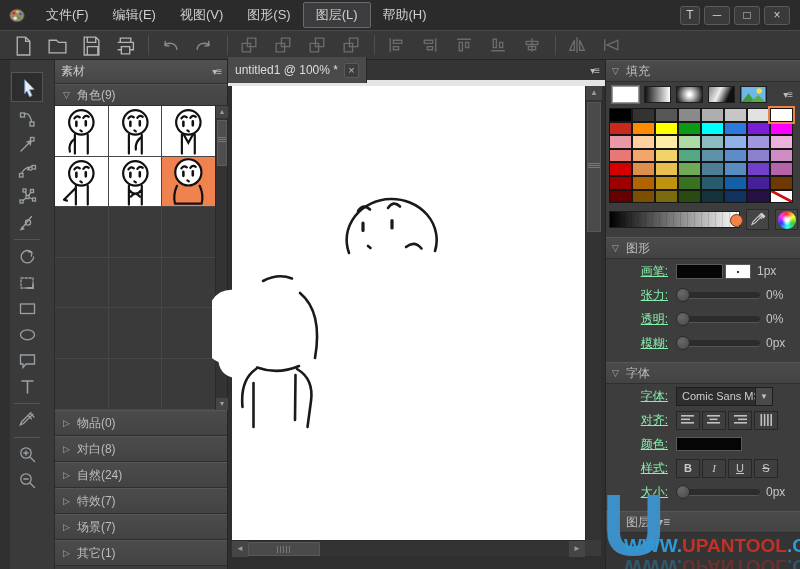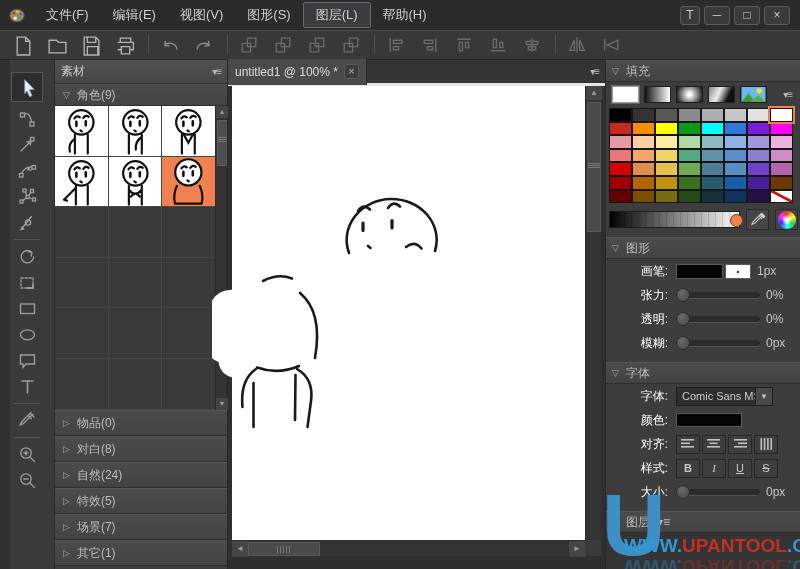--- a/index.html
+++ b/index.html
@@ -53,21 +53,21 @@
   #grid-scroll { position:absolute; right:0; top:46px; width:12px; height:304px; background:#333333; border-left:1px solid #2a2a2a; }
   .sc-btn { height:12px; width:12px; background:#454545; color:#9a9a9a; font-size:7px; text-align:center; line-height:12px; }
   .sc-thumb { position:absolute; left:1px; top:14px; width:10px; height:46px; background:#4e4e4e; border:1px solid #5c5c5c; }
   .sc-grip { margin-top:16px; border-top:1px solid #777; border-bottom:1px solid #777; height:5px;
     background:repeating-linear-gradient(#4e4e4e 0 1px,#777 1px 2px); }
   #grid-scroll .down { position:absolute; bottom:0; }
   #mat-sections .sec-head { height:26px; }
 
   
   #canvas-area { position:absolute; left:228px; top:60px; width:377px; height:509px; background:#2f2f2f; z-index:2; }
-  #tabbar { height:26px; background:#343434; border-bottom:3px solid #e5e5e5; display:flex; align-items:center; }
+  #tabbar { height:26px; background:#343434; border-bottom:6px solid #e5e5e5; display:flex; align-items:center; }
   #doc-tab { height:26px; background:#4a4a4a; border-right:1px solid #262626; display:flex; align-items:center; gap:6px;
     padding:0 7px; color:#dddddd; font-size:12px; }
   #tab-close { width:15px; height:15px; background:#3c3c3c; border:1px solid #5a5a5a; border-radius:2px;
     color:#bbbbbb; font-size:11px; line-height:13px; text-align:center; }
   #tabbar .pm { margin-left:auto; padding-right:6px; font-size:10px; color:#bbbbbb; letter-spacing:-1px; }
   #canvas-white { position:absolute; left:4px; top:26px; width:353px; height:454px; background:#ffffff; }
   #drawing { position:absolute; left:-16px; top:0; width:420px; height:509px; pointer-events:none; z-index:3; }
   #vscroll { position:absolute; left:357px; top:26px; width:16px; height:454px; background:#333333; border-left:1px solid #2a2a2a; }
   #vscroll .sc-btn { width:16px; height:14px; line-height:14px; font-size:8px; }
   #vthumb { position:absolute; left:1px; top:16px; width:14px; height:130px; background:#4a4a4a; border:1px solid #585858; }
@@ -94,21 +94,21 @@
   #grad-bar { position:relative; width:131px; height:17px; border:1px solid #1d1d1d;
     background:repeating-linear-gradient(90deg,rgba(0,0,0,.12) 0 1px,transparent 1px 7px),linear-gradient(90deg,#000,#fff); }
   #grad-handle { position:absolute; right:-4px; top:2px; width:13px; height:13px; border-radius:50%;
     background:#f08448; border:1px solid #713818; }
   .small-btn { width:23px; height:21px; background:#454545; border:1px solid #2a2a2a; display:flex; align-items:center; justify-content:center; }
   .small-btn svg { stroke:#cfcfcf; fill:none; stroke-width:1.2; }
   #wheel { width:18px; height:18px; border-radius:50%;
     background:radial-gradient(circle,#ffffff 12%,rgba(255,255,255,0) 42%),
     conic-gradient(#ff3333,#ffff33,#33cc33,#33ffff,#3333ff,#ff33ff,#ff3333); }
   .prop-row { display:flex; align-items:center; height:24px; padding-left:4px; }
-  .prop-label { width:58px; text-align:right; color:#ffffff; }
+  .prop-label { width:58px; text-align:right; color:#86efac;text-decoration:underline; }
   .prop-val { margin-left:6px; color:#c5c5c5; }
   .slider { position:relative; width:78px; height:7px; margin-left:14px; background:#2c2c2c; border-radius:4px;
     border-bottom:1px solid #555; }
   .knob { position:absolute; left:-6px; top:-4px; width:14px; height:14px; border-radius:50%;
     background:radial-gradient(circle at 35% 30%,#6a6a6a,#474747); border:1px solid #2a2a2a; }
   #brush-black { width:47px; height:15px; background:#050505; border:1px solid #5a5a5a; margin-left:8px; }
   #brush-white { width:26px; height:15px; background:#ffffff; border:1px solid #5a5a5a; margin-left:2px; position:relative; }
   #brush-white::after { content:""; position:absolute; left:11px; top:6px; width:2px; height:2px; background:#333; }
   #font-select { width:97px; height:19px; margin-left:8px; background:#2e2e2e; border:1px solid #1e1e1e; display:flex; align-items:center; }
   #font-select .fname { flex:1; padding-left:5px; color:#cccccc; font-size:11px; white-space:nowrap; overflow:hidden; }
@@ -452,21 +452,21 @@
         <div class="sec-head">
           <span class="tri">▷</span>
           <span>对白(8)</span>
         </div>
         <div class="sec-head">
           <span class="tri">▷</span>
           <span>自然(24)</span>
         </div>
         <div class="sec-head">
           <span class="tri">▷</span>
-          <span>特效(5)</span>
+          <span>特效(7)</span>
         </div>
         <div class="sec-head">
           <span class="tri">▷</span>
           <span>场景(7)</span>
         </div>
         <div class="sec-head">
           <span class="tri">▷</span>
           <span>其它(1)</span>
         </div>
       </div>
@@ -650,24 +650,20 @@
       <span>字体</span>
     </div>
     <div class="prop-row">
       <span class="prop-label">字体:</span>
       <div id="font-select">
         <span class="fname">Comic Sans MS</span>
         <span class="dd">▼</span>
       </div>
     </div>
     <div class="prop-row">
-      <span class="prop-label">颜色:</span>
-      <div id="font-color"></div>
-    </div>
-    <div class="prop-row">
       <span class="prop-label">对齐:</span>
       <div class="btn-group">
         <div class="icon-btn">
           <svg width="16" height="14" viewBox="0 0 16 14">
               <rect x="1" y="2" width="13" height="1.6"></rect>
               <rect x="1" y="5.5" width="9" height="1.6"></rect>
               <rect x="1" y="9" width="13" height="1.6"></rect>
             </svg>
         </div>
         <div class="icon-btn">
@@ -688,20 +684,24 @@
           <svg width="16" height="14" viewBox="0 0 16 14">
               <rect x="2.5" y="1" width="1.6" height="12"></rect>
               <rect x="5.8" y="1" width="1.6" height="12"></rect>
               <rect x="9.1" y="1" width="1.6" height="12"></rect>
               <rect x="12.4" y="1" width="1.6" height="12"></rect>
             </svg>
         </div>
       </div>
     </div>
     <div class="prop-row">
+      <span class="prop-label">颜色:</span>
+      <div id="font-color"></div>
+    </div>
+    <div class="prop-row">
       <span class="prop-label">样式:</span>
       <div class="btn-group" id="style-btns">
           <div class="icon-btn style-b">B</div>
           <div class="icon-btn style-i">I</div>
           <div class="icon-btn style-u">U</div>
           <div class="icon-btn style-s">S</div>
         </div>
     </div>
     <div class="prop-row">
       <span class="prop-label">大小:</span>

